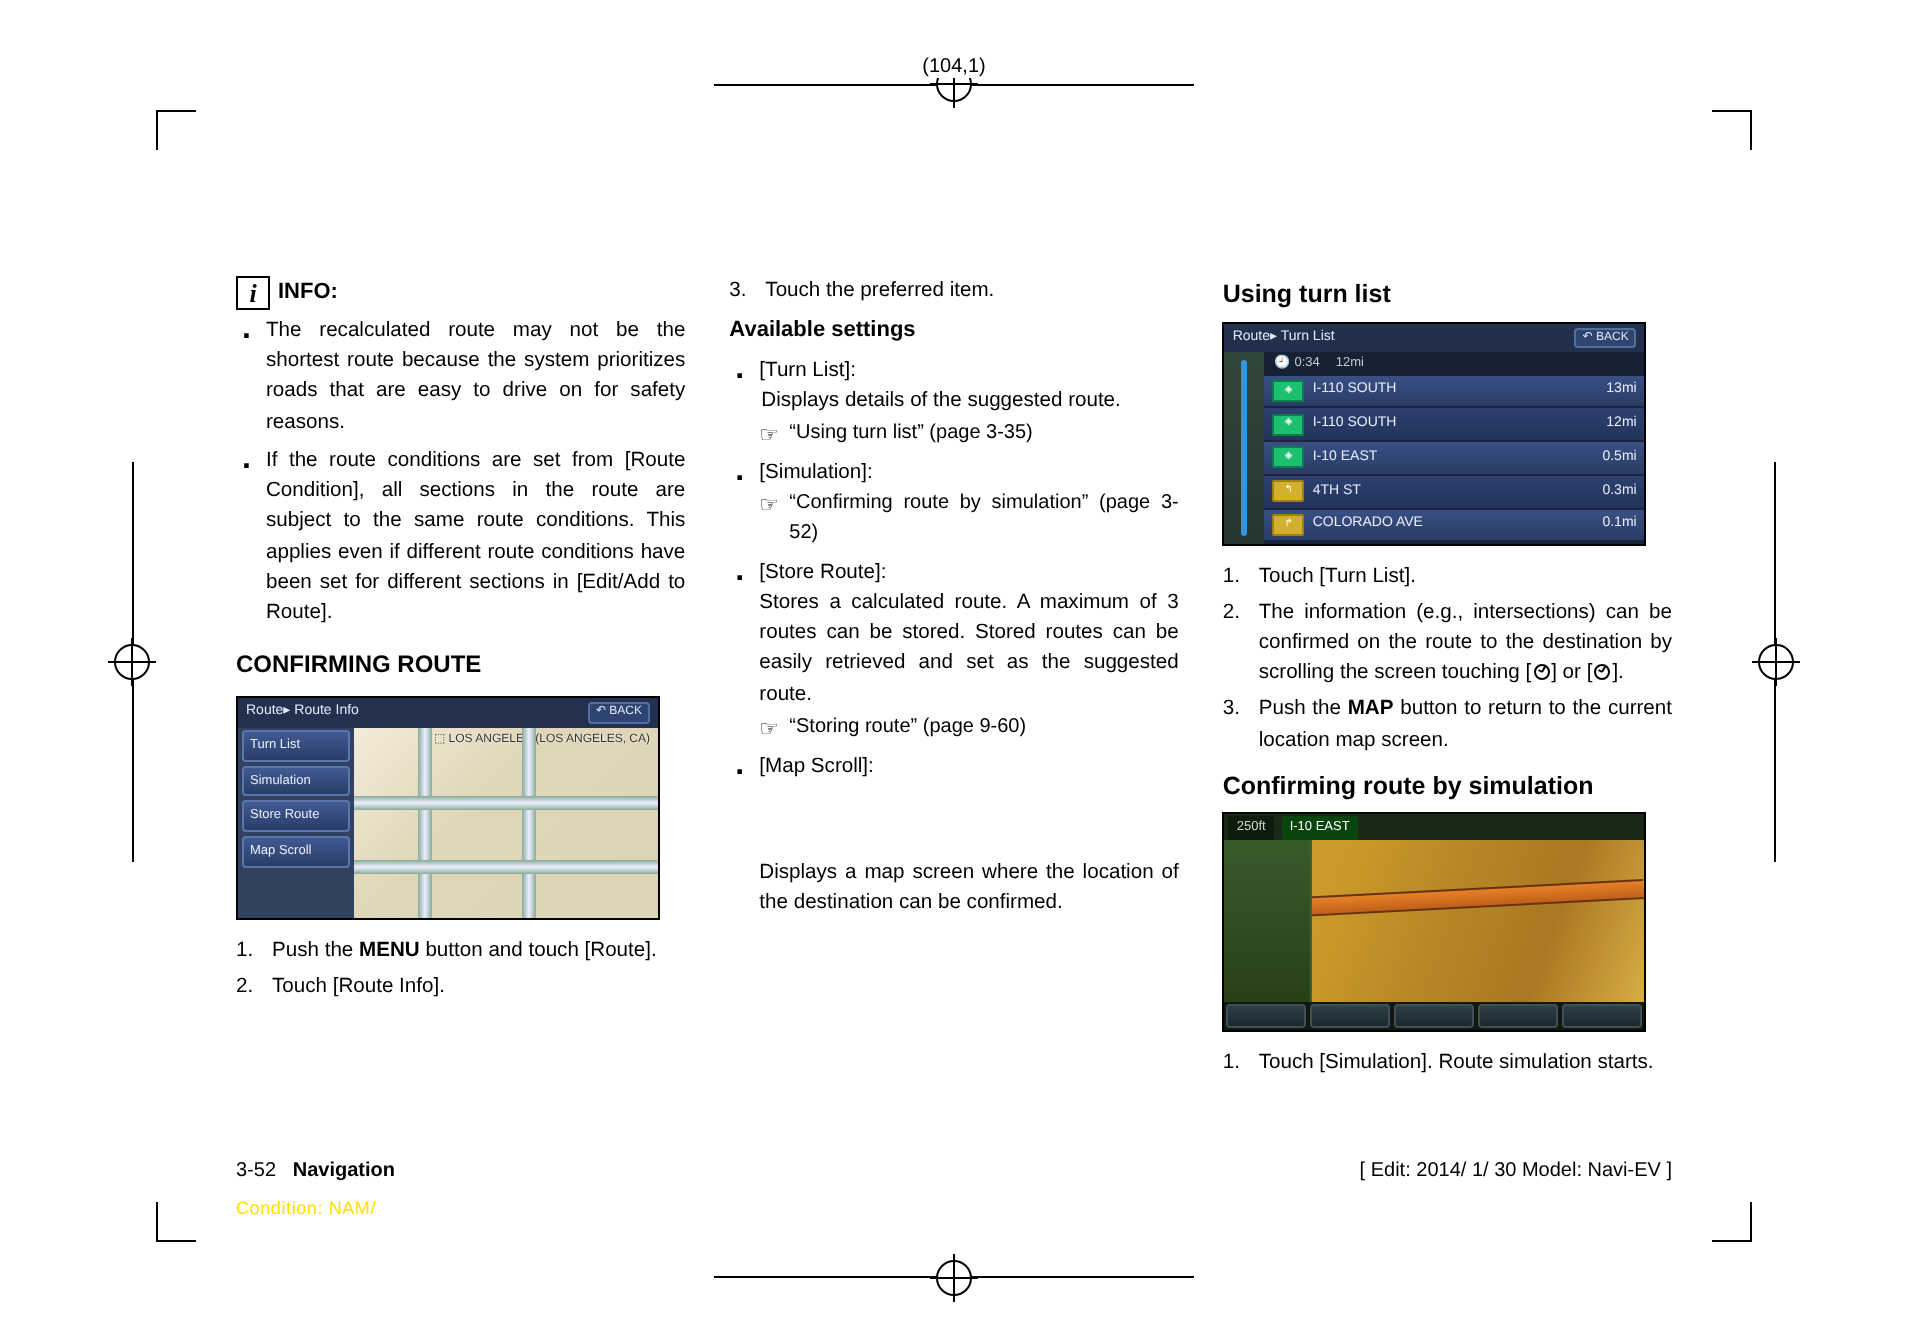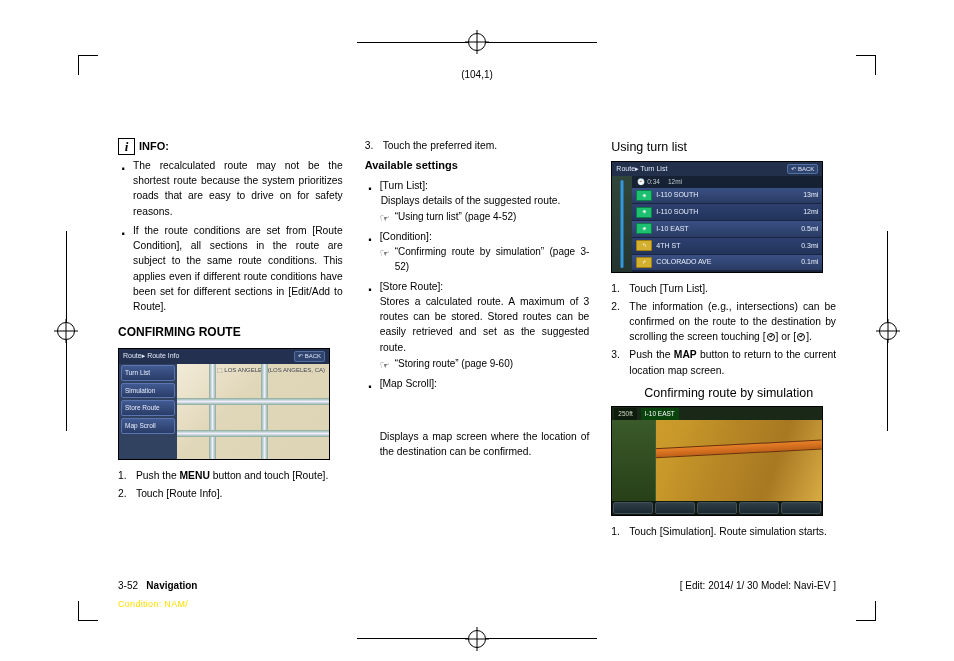--- a/index.html
+++ b/index.html
@@ -21,40 +21,40 @@
 
   .reg-circle { position:absolute; width:18px; height:18px; border:1px solid #000; border-radius:50%; background:#fff; }
   .reg-circle::before, .reg-circle::after { content:""; position:absolute; background:#000; }
   .reg-circle::before { left:50%; top:-4px; bottom:-4px; width:1px; transform:translateX(-50%); }
   .reg-circle::after { top:50%; left:-4px; right:-4px; height:1px; transform:translateY(-50%); }
   .reg-top { top:33px; left:50%; transform:translateX(-50%); }
   .reg-bot { bottom:13px; left:50%; transform:translateX(-50%); }
   .reg-left { left:57px; top:50%; transform:translateY(-50%); }
   .reg-right { right:57px; top:50%; transform:translateY(-50%); }
 
-  .page-coords { position:absolute; top:28px; left:50%; transform:translateX(-50%); font-size:10px; background:#fff; padding:0 4px;margin-top:41px; }
+  .page-coords { position:absolute; top:28px; left:50%; transform:translateX(-50%); font-size:10px; background:#fff; padding:0 4px; }
 
   .content { position:absolute; top:138px; left:118px; right:118px; bottom:85px; display:flex; gap:22px; }
   .col { flex:1; font-size:10.3px; line-height:1.48; text-align:justify; }
 
   .info-row { display:flex; align-items:center; gap:4px; margin-bottom:3px; }
   .info-box { width:17px; height:17px; border:1.5px solid #000; display:flex; align-items:center; justify-content:center; font-family:'Times New Roman',serif; font-weight:bold; font-size:13px; font-style:italic; }
   .info-label { font-weight:bold; font-size:11px; }
 
   .bullet-list { list-style:none; margin:0 0 10px 0; }
   .bullet-list li { position:relative; padding-left:15px; margin-bottom:4px; text-align:justify; }
   .bullet-list li::before { content:"."; position:absolute; left:3px; top:-5px; font-size:16px; font-weight:bold; }
 
   .num-list { list-style:none; }
   .num-list li { position:relative; padding-left:18px; margin-bottom:3px; text-align:justify; }
   .num-list li .num { position:absolute; left:0; }
 
   .h-confirm { font-weight:bold; font-size:12px; margin:6px 0 3px 0; }
   .h-sub { font-weight:bold; font-size:11px; margin:4px 0 4px 0; }
-  .h-section { font-weight:normal; font-size:12.5px; margin:0 0 4px 0; }
+  .h-section { font-weight:bold; font-size:12.5px; margin:0 0 4px 0; }
 
   .nav-screenshot { width:212px; height:112px; background:#314160; border:1px solid #000; margin:6px 0 8px 0; position:relative; overflow:hidden; }
   .nav-topbar { position:absolute; top:0; left:0; right:0; height:15px; background:#243050; color:#e0e8f8; font-size:7px; padding:2px 4px; display:flex; justify-content:space-between; }
   .nav-back { background:#304470; border:1px solid #5070a0; border-radius:2px; padding:0 3px; font-size:6px; }
   .nav-map { position:absolute; top:15px; left:58px; right:0; bottom:0; background:linear-gradient(135deg,#f2ebd8 0%, #e0d6b8 40%, #ddd5b6 100%); }
   .nav-map-text { position:absolute; top:2px; right:4px; font-size:6px; color:#333; text-shadow:0 0 1px #fff; }
   .nav-side { position:absolute; top:15px; left:0; width:58px; bottom:0; display:flex; flex-direction:column; }
   .nav-btn { margin:1px 2px; background:linear-gradient(#415a92,#2a3d68); border:1px solid #5a75b0; border-radius:2px; color:#e8eefc; font-size:6.5px; padding:2px 3px; flex:0 0 auto; }
   .nav-fill { flex:1; }
   .nav-road-v { position:absolute; width:7px; top:0; bottom:0; background:linear-gradient(90deg,#8a9,#eef,#8a9); }
@@ -159,24 +159,24 @@
 
     <div class="col">
       <ol class="num-list">
         <li><span class="num">3.</span><span>Touch the preferred item.</span></li>
       </ol>
       <div class="h-sub">Available settings</div>
       <ul class="bullet-list">
         <li>
           <span>[Turn List]:</span>
           <div class="sub-desc" style="padding-left:1px;">Displays details of the suggested route.</div>
-          <div class="ref-row" style="padding-left:15px;"><span class="ref-ico" style="left:0;">☞</span><span>“Using turn list” (page 4-52)</span></div>
-        </li>
-        <li>
-          <span>[Condition]:</span>
+          <div class="ref-row" style="padding-left:15px;"><span class="ref-ico" style="left:0;">☞</span><span>“Using turn list” (page 3-35)</span></div>
+        </li>
+        <li>
+          <span>[Simulation]:</span>
           <div class="ref-row" style="padding-left:15px;"><span class="ref-ico" style="left:0;">☞</span><span>“Confirming route by simulation” (page 3-52)</span></div>
         </li>
         <li>
           <span>[Store Route]:</span>
           <div class="sub-desc" style="padding-left:0;">Stores a calculated route. A maximum of 3 routes can be stored. Stored routes can be easily retrieved and set as the suggested route.</div>
           <div class="ref-row" style="padding-left:15px;"><span class="ref-ico" style="left:0;">☞</span><span>“Storing route” (page 9-60)</span></div>
         </li>
         <li>
           <span>[Map Scroll]:</span>
           <div class="sub-desc" style="padding-left:0;margin-top:38px;">Displays a map screen where the location of the destination can be confirmed.</div>
@@ -225,21 +225,21 @@
             </div>
         </div>
       </div>
 
       <ol class="num-list">
         <li><span class="num">1.</span><span>Touch [Turn List].</span></li>
         <li><span class="num">2.</span><span>The information (e.g., intersections) can be confirmed on the route to the destination by scrolling the screen touching [</span><span class="clock-ico"></span><span>] or [</span><span class="clock-ico"></span><span>].</span></li>
         <li><span class="num">3.</span><span>Push the </span><b>MAP</b><span> button to return to the current location map screen.</span></li>
       </ol>
 
-      <div class="h-section" style="margin-top:6px;margin-left:33px;">Confirming route by simulation</div>
+      <div class="h-section" style="margin-top:6px;">Confirming route by simulation</div>
 
       <div class="sim-screenshot">
         <div class="sim-topbar">
           <span class="dist">250ft</span>
           <span class="route">I-10 EAST</span>
         </div>
         <div class="sim-map">
           <div class="sim-freeway"></div>
         </div>
         <div class="sim-panel"></div>

